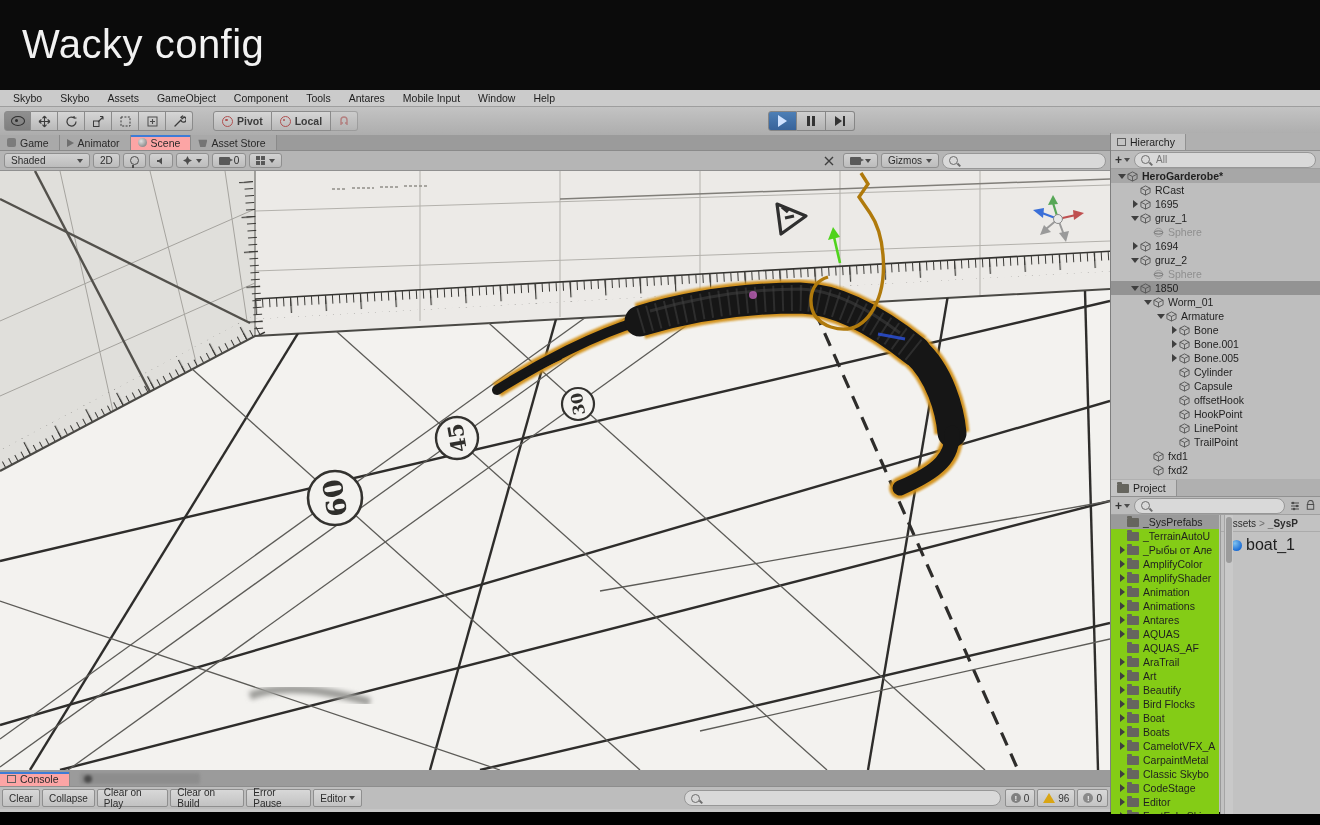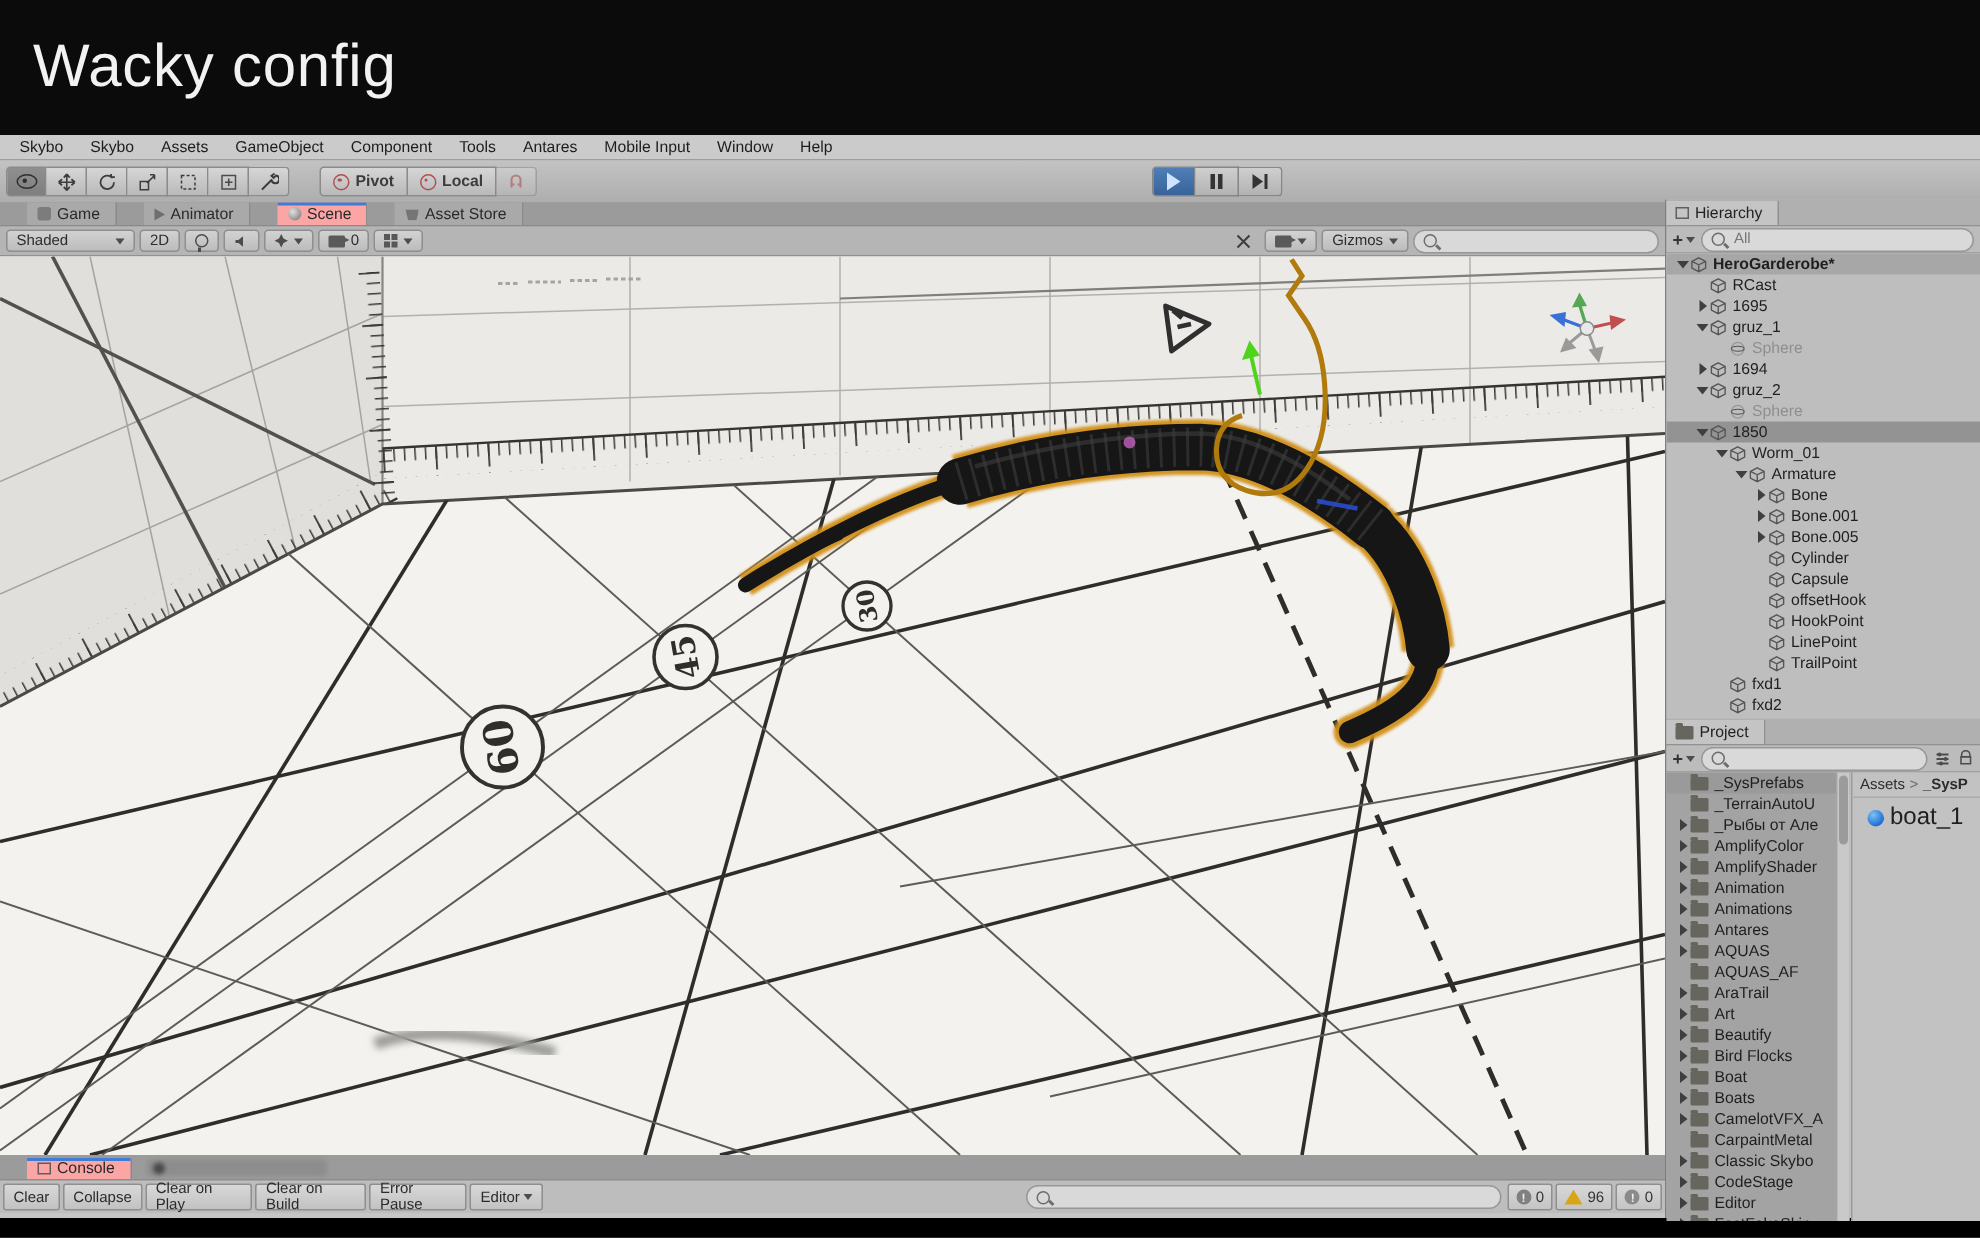--- a/index.html
+++ b/index.html
@@ -28,21 +28,21 @@
   .ico-play{width:0;height:0;border-left:9px solid currentColor;border-top:6px solid transparent;border-bottom:6px solid transparent;}
   .ico-pause{display:flex;gap:2px;}
   .ico-pause i{display:block;width:3px;height:10px;background:currentColor;}
   .ico-step{display:flex;align-items:center;gap:1px;}
   .ico-step b{width:0;height:0;border-left:7px solid currentColor;border-top:5px solid transparent;border-bottom:5px solid transparent;}
   .ico-step i{display:block;width:2px;height:10px;background:currentColor;}
 
   
   .main{position:absolute;left:0;top:45px;width:1110px;height:677px;}
   .tabs{position:absolute;left:0;top:0;width:100%;height:16px;background:#9b9b9b;display:flex;align-items:flex-end;border-bottom:1px solid #8a8a8a;box-sizing:border-box;}
-  .tab{height:15px;padding:0 10px 0 7px;background:#a9a9a9;border-right:1px solid #8a8a8a;display:flex;align-items:center;gap:4px;font-size:10.5px;color:#2a2a2a;position:relative;margin-left:18px;}
+  .tab{height:15px;padding:0 10px 0 7px;background:#a9a9a9;border-right:1px solid #8a8a8a;display:flex;align-items:center;gap:4px;font-size:10.5px;color:#2a2a2a;position:relative;}
   .tab.active{background:#fca5a5;}
   .tab.active::before{content:"";position:absolute;left:0;top:0;right:0;height:2px;background:#3e7cd6;}
   .tabico{width:9px;height:9px;background:#7c7c7c;border-radius:2px;display:inline-block;}
   .tabico.round{border-radius:50%;background:radial-gradient(circle at 35% 35%,#e0e0e0,#6f6f6f);}
   .tabico.play{background:none;width:0;height:0;border-left:7px solid #6f6f6f;border-top:4px solid transparent;border-bottom:4px solid transparent;border-radius:0;}
   .tabico.cart{background:#757575;clip-path:polygon(0 20%,100% 20%,80% 100%,20% 100%);}
 
   
   .scenebar{position:absolute;left:0;top:16px;width:100%;height:20px;background:#b5b5b5;border-bottom:1px solid #909090;display:flex;align-items:center;padding:0 4px;box-sizing:border-box;gap:3px;}
   .sbtn{height:15px;background:linear-gradient(#d2d2d2,#bcbcbc);border:1px solid #8f8f8f;border-radius:3px;display:flex;align-items:center;padding:0 6px;font-size:10px;color:#2d2d2d;gap:4px;box-sizing:border-box;}
@@ -87,21 +87,21 @@
   .hrow.dim svg path,.hrow.dim svg circle{stroke:#999;}
   .tri{width:10px;height:10px;flex:none;position:relative;}
   .arrow-down .tri::before{content:"";position:absolute;left:1px;top:3px;border-top:5px solid #3f3f3f;border-left:4px solid transparent;border-right:4px solid transparent;}
   .arrow-right .tri::before{content:"";position:absolute;left:3px;top:1px;border-left:5px solid #3f3f3f;border-top:4px solid transparent;border-bottom:4px solid transparent;}
   .goico{width:12px;height:12px;flex:none;margin-right:3px;display:flex;align-items:center;}
   .goico .sph{display:none;}
   .icon-sphere .goico .sph{display:block;}
   .hlabel{white-space:nowrap;}
 
   .projbody{position:relative;height:299px;display:flex;}
-  .folders{width:122px;overflow:hidden;position:relative;background:#a3a3a3;}
+  .folders{width:108px;overflow:hidden;position:relative;background:#84cc16;}
   .frow{height:14px;display:flex;align-items:center;font-size:10.5px;color:#1f1f1f;padding-left:6px;}
   .frow.selected{background:#9a9a9a;}
   .fico{width:12px;height:9px;background:#66655e;border-radius:1px;position:relative;margin-right:4px;flex:none;}
   .fico::before{content:"";position:absolute;left:0;top:-2px;width:5px;height:2px;background:#66655e;border-radius:1px 1px 0 0;}
   .vsb{position:absolute;right:0;top:0;width:9px;height:100%;background:#c9c9c9;border-left:1px solid #a5a5a5;box-sizing:border-box;}
   .vsb .thumb{position:absolute;left:1px;top:2px;width:6px;height:46px;background:#9b9b9b;border-radius:3px;}
   .files{flex:1;border-left:1px solid #9a9a9a;background:#c2c2c2;overflow:hidden;}
   .crumb{height:16px;display:flex;align-items:center;font-size:10px;color:#2c2c2c;padding-left:5px;gap:3px;border-bottom:1px solid #ababab;white-space:nowrap;}
   .crumb b{font-weight:bold;}
   .asset{display:flex;align-items:center;gap:4px;font-size:16px;color:#1f1f1f;padding:4px 0 0 10px;}

